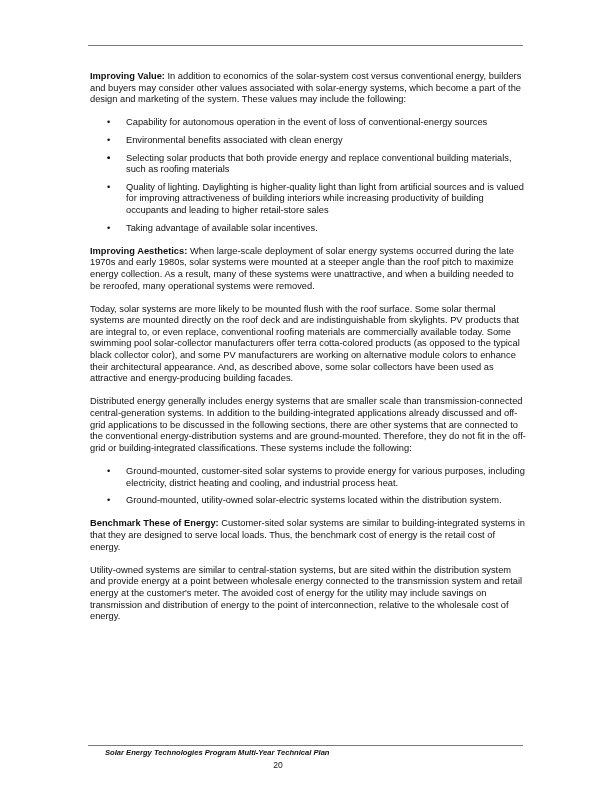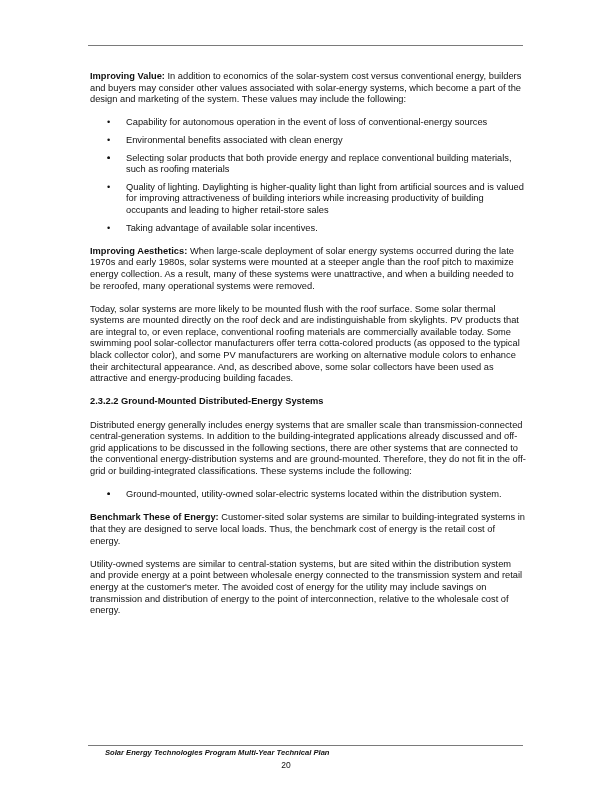--- a/index.html
+++ b/index.html
@@ -10,21 +10,21 @@
   .rule.bottom { top: 745px; }
   .content { position: absolute; left: 90px; top: 71px; width: 436px; font-size: 9.3px; line-height: 11.6px; }
   p { margin: 0 0 11.6px 0; }
   .lead { font-weight: bold; }
   ul { list-style: none; margin: 0 0 11.6px 0; padding: 0; }
   ul li { position: relative; padding-left: 36px; margin-bottom: 6px; }
   ul li:last-child { margin-bottom: 0; }
   .bullet { position: absolute; left: 17px; top: 0; }
   h3 { font-size: 9.3px; font-weight: bold; margin: 0 0 11.6px 0; line-height: 11.6px; }
   .footer-title { position: absolute; left: 105px; top: 748px; font-size: 7.6px; font-weight: bold; font-style: italic; }
-  .page-num { position: absolute; left: 0; width: 500px; text-align: center; top: 760px; font-size: 8.5px; padding-left: 8px; }
+  .page-num { position: absolute; left: 0; width: 500px; text-align: center; top: 760px; font-size: 8.5px; padding-left: 0px; }
   .page-num span { position: relative; left: 28px; }
 </style>
 </head>
 <body>
 
 <div class="rule top"></div>
 
 <div class="content">
 
   <p><span class="lead">Improving Value:</span><span>  In addition to economics of the solar-system cost versus conventional energy, builders and buyers may consider other values associated with solar-energy systems, which become a part of the design and marketing of the system.  These values may include the following:</span></p>
@@ -35,26 +35,25 @@
     <li><span class="bullet">•</span></li>
     <li><span class="bullet">•</span><span>Selecting solar products that both provide energy and replace conventional building materials, such as roofing materials</span></li>
     <li><span class="bullet">•</span><span>Quality of lighting. Daylighting is higher-quality light than light from artificial sources and is valued for improving attractiveness of building interiors while increasing productivity of building occupants and leading to higher retail-store sales</span></li>
     <li><span class="bullet">•</span><span>Taking advantage of available solar incentives.</span></li>
   </ul>
 
   <p><span class="lead">Improving Aesthetics:</span><span>  When large-scale deployment of solar energy systems occurred during the late 1970s and early 1980s, solar systems were mounted at a steeper angle than the roof pitch to maximize energy collection. As a result, many of these systems were unattractive, and when a building needed to be reroofed, many operational systems were removed.</span></p>
 
   <p>Today, solar systems are more likely to be mounted flush with the roof surface. Some solar thermal systems are mounted directly on the roof deck and are indistinguishable from skylights. PV products that are integral to, or even replace, conventional roofing materials are commercially available today. Some swimming pool solar-collector manufacturers offer terra cotta-colored products (as opposed to the typical black collector color), and some PV manufacturers are working on alternative module colors to enhance their architectural appearance. And, as described above, some solar collectors have been used as attractive and energy-producing building facades.</p>
 
-  <h3>2.3.2.2  Ground-Mounted Distributed-Energy Systems</h3>
 
   <p>Distributed energy generally includes energy systems that are smaller scale than transmission-connected central-generation systems.  In addition to the building-integrated applications already discussed and off-grid applications to be discussed in the following sections, there are other systems that are connected to the conventional energy-distribution systems and are ground-mounted.  Therefore, they do not fit in the off-grid or building-integrated classifications.  These systems include the following:</p>
 
   <ul>
-    <li><span class="bullet">•</span></li>
+    <li><span class="bullet">•</span><span>Ground-mounted, customer-sited solar systems to provide energy for various purposes, including electricity, district heating and cooling, and industrial process heat.</span></li>
     <li><span class="bullet">•</span><span>Ground-mounted, utility-owned solar-electric systems located within the distribution system.</span></li>
   </ul>
 
   <p><span class="lead">Benchmark These of Energy:</span><span>  Customer-sited solar systems are similar to building-integrated systems in that they are designed to serve local loads.  Thus, the benchmark cost of energy is the retail cost of energy.</span></p>
 
   <p>Utility-owned systems are similar to central-station systems, but are sited within the distribution system and provide energy at a point between wholesale energy connected to the transmission system and retail energy at the customer's meter.  The avoided cost of energy for the utility may include savings on transmission and distribution of energy to the point of interconnection, relative to the wholesale cost of energy.</p>
 </div>
 
 <div class="rule bottom"></div>
 <div class="footer-title">Solar Energy Technologies Program Multi-Year Technical Plan</div>

